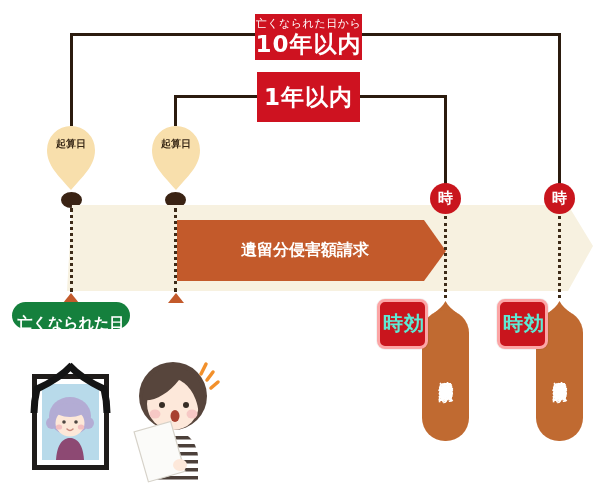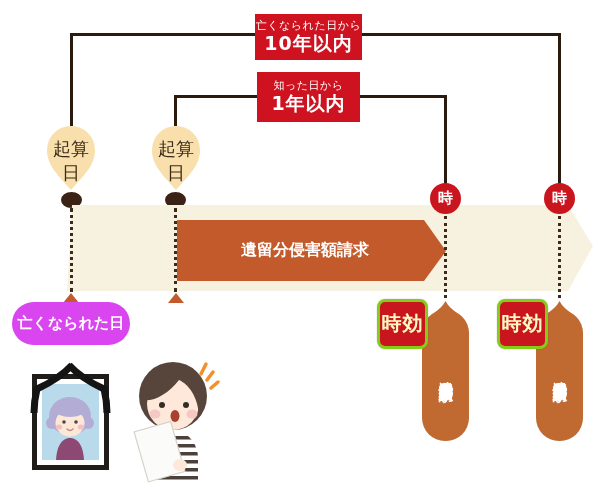--- a/index.html
+++ b/index.html
@@ -7,59 +7,59 @@
   body { font-family:"DejaVu Sans","Liberation Sans",sans-serif; }
   .stage { position:relative; width:600px; height:500px; background:#ffffff; overflow:hidden; }
 
   
   .bline { position:absolute; background:#2b1b0e; }
 
   
   .deadline { position:absolute; background:#ce1220; color:#ffffff; text-align:center;
               display:flex; flex-direction:column; justify-content:center; }
   .deadline .small { font-size:11px; line-height:1.3; letter-spacing:.5px; }
-  .deadline .big   { font-size:19px; font-weight:bold; line-height:1.15; letter-spacing:1px; }
+  .deadline .big   { font-size:23px; font-weight:bold; line-height:1.15; letter-spacing:1px; }
 
   
   .balloon { position:absolute; width:52px; height:68px; }
   .balloon svg { position:absolute; left:0; top:0; }
   .balloon .lbl { position:absolute; left:0; top:13px; width:52px; text-align:center;
-                  font-size:18px; font-weight:normal; color:#3a2a18; }
+                  font-size:10px; font-weight:bold; color:#3a2a18; }
 
   .dot { position:absolute; width:21px; height:16px; border-radius:50%; background:#3a2314; }
 
   
   .band-svg { position:absolute; left:62px; top:204px; }
   .arrow-text { position:absolute; left:190px; top:222px; width:230px; height:56px;
                 display:flex; flex-direction:column; align-items:center; justify-content:center;
                 color:#ffffff; font-weight:bold; }
   .arrow-text .l1 { font-size:16px; line-height:1.5; }
   .arrow-text .l2 { font-size:15px; line-height:1.3; }
 
   .dotline { position:absolute; width:0; border-left:3px dotted #3d2b18; }
 
   
   .ji-circle { position:absolute; width:31px; height:31px; border-radius:50%; background:#c9151d;
                color:#fff; font-size:15px; font-weight:bold; text-align:center; line-height:31px; }
 
   
-  .bubble { position:absolute; height:43px; border-radius:22px; background:#d946ef; color:#fff;
+  .bubble { position:absolute; height:27px; border-radius:22px; background:#15803d; color:#fff;
             font-size:15px; font-weight:bold; text-align:center; line-height:43px; }
   .bubble-tip { position:absolute; width:0; height:0; border-left:8px solid transparent;
                 border-right:8px solid transparent; border-bottom:10px solid #c35a2b; }
 
   
   .pill { position:absolute; width:47px; height:140px; }
   .pill-text { position:absolute; width:47px; height:122px; display:flex; align-items:center;
                justify-content:center; writing-mode:vertical-rl; color:#fff; font-size:14.5px;
                font-weight:bold; letter-spacing:1px; }
 
   
-  .jikou { position:absolute; width:51px; height:50px; background:#c9151d; border:3px solid #84cc16;
-           border-radius:8px; color:#fef9c3; font-size:20px; font-weight:bold; text-align:center;
+  .jikou { position:absolute; width:51px; height:50px; background:#c9151d; border:3px solid #fca5a5;
+           border-radius:8px; color:#5eead4; font-size:20px; font-weight:bold; text-align:right;
            line-height:43px; letter-spacing:1px; box-shadow:0 0 0 1px rgba(0,0,0,.05); }
 
   .illus { position:absolute; }
 </style>
 </head>
 <body>
 
 <div class="stage">
 
   <div class="bline" style="left:70px;  top:33px; width:186px; height:3px;"></div>
@@ -70,21 +70,20 @@
   <div class="bline" style="left:174px; top:95px; width:84px; height:3px;"></div>
   <div class="bline" style="left:359px; top:95px; width:88px; height:3px;"></div>
   <div class="bline" style="left:174px; top:95px; width:3px; height:31px;"></div>
   <div class="bline" style="left:444px; top:95px; width:3px; height:90px;"></div>
 
   <div class="deadline" style="left:255px; top:14px; width:107px; height:46px;">
     <div class="small">亡くなられた日から</div>
     <div class="big">10年以内</div>
   </div>
   <div class="deadline" style="left:257px; top:72px; width:103px; height:50px;">
-    <div class="small">知った日から</div>
     <div class="big">1年以内</div>
   </div>
 
   <div class="balloon" style="left:45px; top:124px;">
     <svg width="52" height="68" viewBox="0 0 52 68">
       <path d="M26,66 C14,52 2,42 2,26 A24,24 0 1 1 50,26 C50,42 38,52 26,66 Z" fill="#f8dfac"></path>
     </svg>
     <div class="lbl">起算日</div>
   </div>
   <div class="balloon" style="left:150px; top:124px;">

